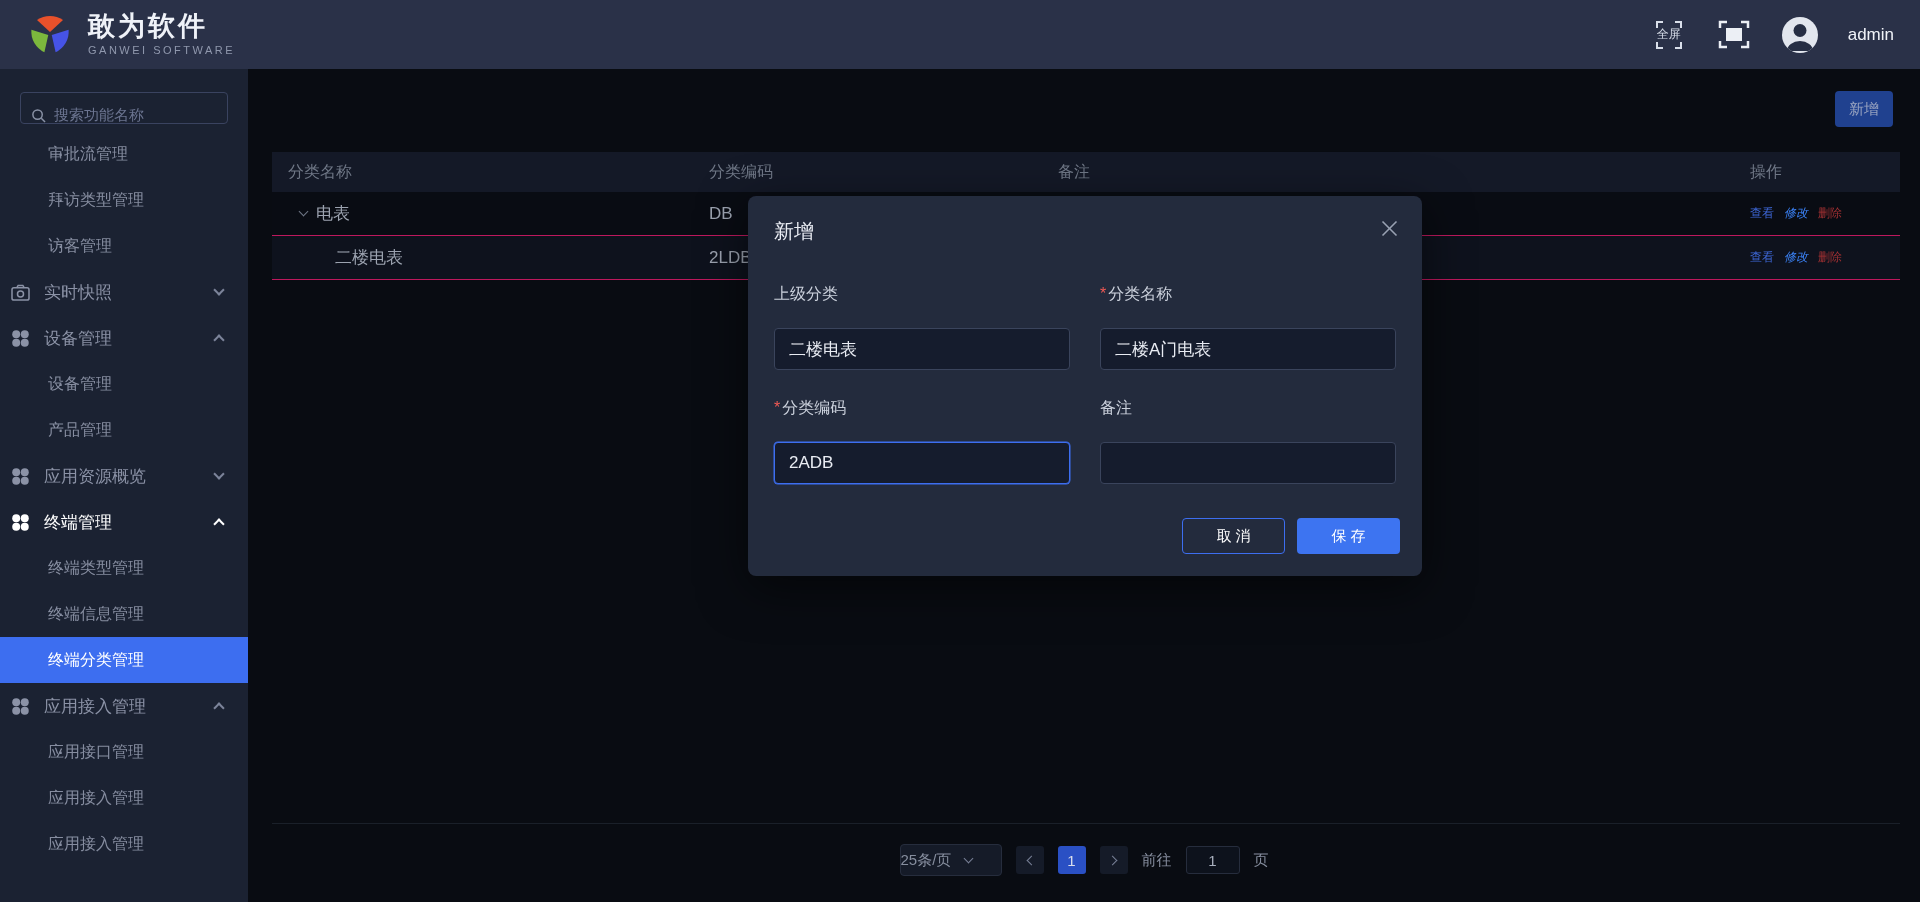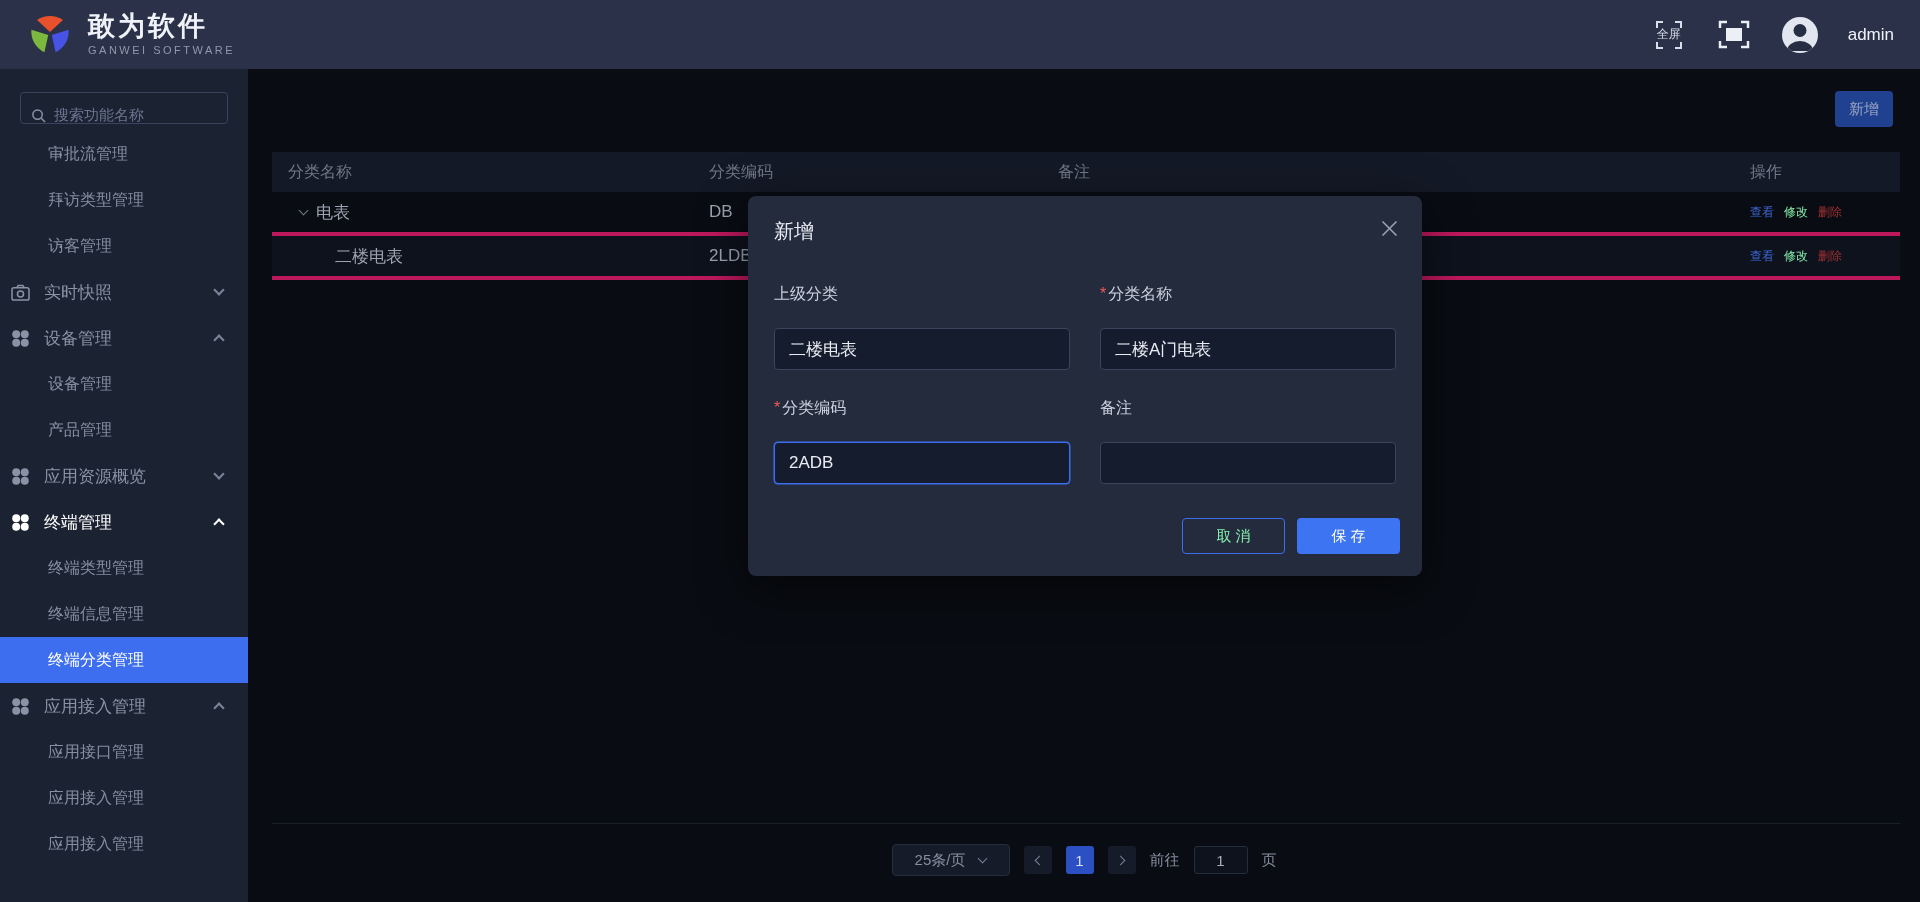--- a/index.html
+++ b/index.html
@@ -38,53 +38,53 @@
   .mi.parent-active .chev { border-color:#FFFFFF; }
   .collapse-bar { position:absolute; left:0; right:0; bottom:0; height:49px; border-top:1px solid #2A3147; display:flex; align-items:center; padding-left:26px; gap:15px; color:#9AA2B6; font-size:17px; cursor:pointer; background:#1B2232; }
 
   
   .main { position:absolute; left:248px; top:69px; right:0; bottom:0; background:#090C12; }
   .btn-add { position:absolute; top:22px; right:27px; width:58px; height:36px; background:#20418F; color:#9AA5C1; border:none; border-radius:4px; font-size:15px; font-family:inherit; cursor:pointer; }
   .table { position:absolute; left:24px; right:20px; top:83px; }
   .thead, .trow { display:grid; grid-template-columns:437px 349px 692px 1fr; align-items:center; }
   .thead { height:40px; background:#141927; color:#6F7786; font-size:16px; }
   .th-name { padding-left:16px; }
-  .trow { height:44px; color:#9CA3B0; font-size:17px; border-bottom:4px solid #be185d; }
+  .trow { height:44px; color:#9CA3B0; font-size:17px; border-bottom:1px solid #be185d; }
   .trow.odd { background:#090C13; }
   .trow.even { background:#0E121D; }
   .cell-name { display:flex; align-items:center; padding-left:28px; }
   .row-chev { width:7px; height:7px; border-right:1.5px solid #6F7786; border-bottom:1.5px solid #6F7786; transform:rotate(45deg); margin-right:9px; margin-top:-4px; cursor:pointer; }
   .cell-name.indent { padding-left:63px; }
   .actions { display:flex; gap:10px; font-size:12px; }
   .actions span { cursor:pointer; }
   .link-view { color:#3E68D8; }
-  .link-edit { color:#86efac; }
+  .link-edit { color:#3b82f6;font-style:italic; }
   .link-del  { color:#A03032; }
   .pag-divider { position:absolute; left:24px; right:20px; top:754px; height:1px; background:#1A2029; }
   .pagination { position:absolute; top:775px; left:0; right:0; display:flex; justify-content:center; align-items:center; gap:14px; color:#868E9E; font-size:15px; }
-  .page-size { width:118px; height:32px; background:#151B28; border:1px solid #262D3D; border-radius:4px; display:flex; align-items:center; justify-content:center; gap:14px; cursor:pointer; }
+  .page-size { width:102px; height:32px; background:#151B28; border:1px solid #262D3D; border-radius:4px; display:flex; align-items:center; justify-content:flex-start; gap:14px; cursor:pointer; }
   .caret { width:7px; height:7px; border-right:1.5px solid #788096; border-bottom:1.5px solid #788096; }
   .caret.d { transform:rotate(45deg); margin-top:-4px; }
   .caret.l { transform:rotate(135deg); margin-left:3px; }
   .caret.r { transform:rotate(-45deg); margin-right:3px; }
   .pg-btn { width:28px; height:28px; background:#151B28; border-radius:3px; display:flex; align-items:center; justify-content:center; cursor:pointer; }
   .pg-current { width:28px; height:28px; background:#2A50C4; color:#D9DEEC; border-radius:3px; display:flex; align-items:center; justify-content:center; cursor:pointer; }
   .goto-input { width:54px; height:28px; background:#0D121C; border:1px solid #262D3D; border-radius:3px; color:#A7AEBC; text-align:center; font-size:15px; font-family:inherit; outline:none; }
 
   
   .modal { position:absolute; left:748px; top:196px; width:674px; height:380px; background:#232B3D; border-radius:8px; box-shadow:0 12px 48px rgba(0,0,0,.55); z-index:20; }
   .modal-title { position:absolute; left:26px; top:22px; font-size:20px; color:#E9ECF3; }
   .modal-close { position:absolute; right:24px; top:24px; cursor:pointer; display:flex; }
   .form-grid { position:absolute; left:26px; right:26px; top:88px; display:grid; grid-template-columns:1fr 1fr; column-gap:30px; row-gap:28px; }
   .f-label { display:block; font-size:16px; color:#CBD1DC; margin-bottom:24px; line-height:20px; }
   .req { color:#F25A55; margin-right:2px; }
   .f-input { width:100%; height:42px; background:#151C2D; border:1px solid #3A445C; border-radius:4px; color:#E9ECF3; font-size:17px; padding:0 14px; font-family:inherit; outline:none; }
   .f-input.focused { border-color:#3D6EF0; box-shadow:0 0 0 .5px #3D6EF0; }
   .modal-btns { position:absolute; right:22px; bottom:22px; display:flex; gap:12px; }
-  .btn-cancel { width:103px; height:36px; background:transparent; border:1px solid #3D6EF0; color:#86efac; border-radius:4px; font-size:15px; font-family:Liberation Sans, sans-serif; cursor:pointer; }
+  .btn-cancel { width:103px; height:36px; background:transparent; border:1px solid #3D6EF0; color:#ffffff; border-radius:4px; font-size:15px; font-family:Liberation Serif, serif; cursor:pointer; }
   .btn-save { width:103px; height:36px; background:#3D74F1; border:none; color:#FFFFFF; border-radius:4px; font-size:15px; font-family:inherit; cursor:pointer; }
 </style>
 </head>
 <body>
 
 <div class="stage">
 
   <div class="header">
     <div class="logo">
       <svg width="48" height="44" viewBox="0 0 48 44">

